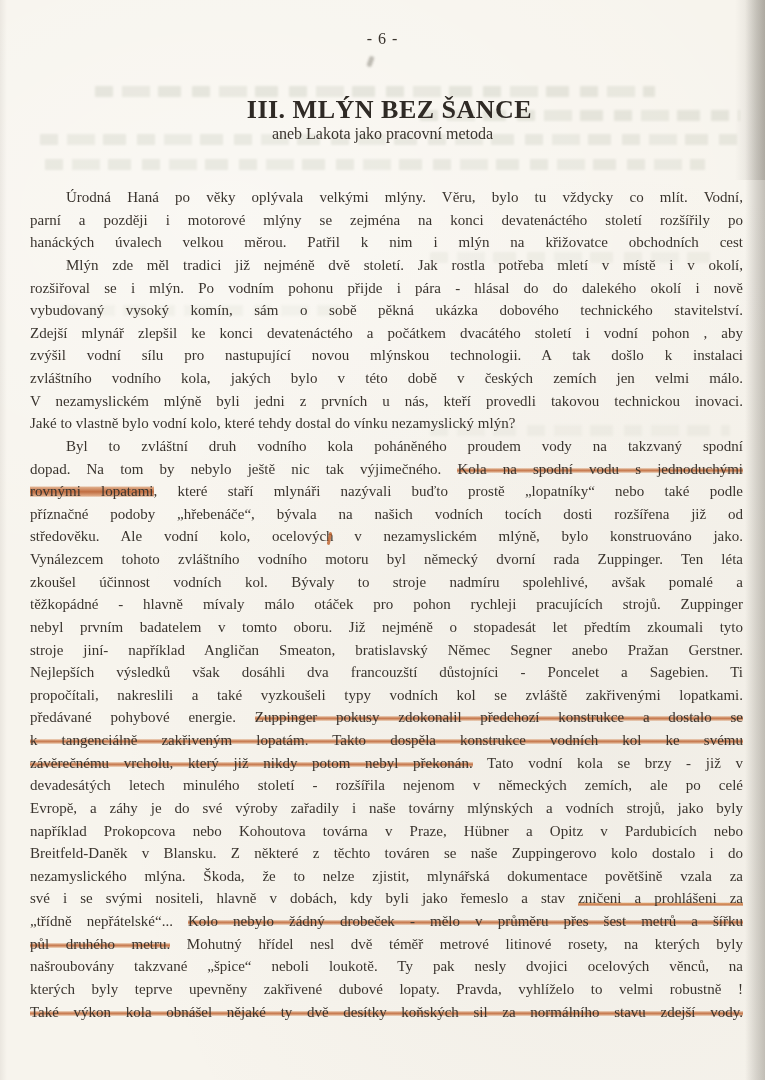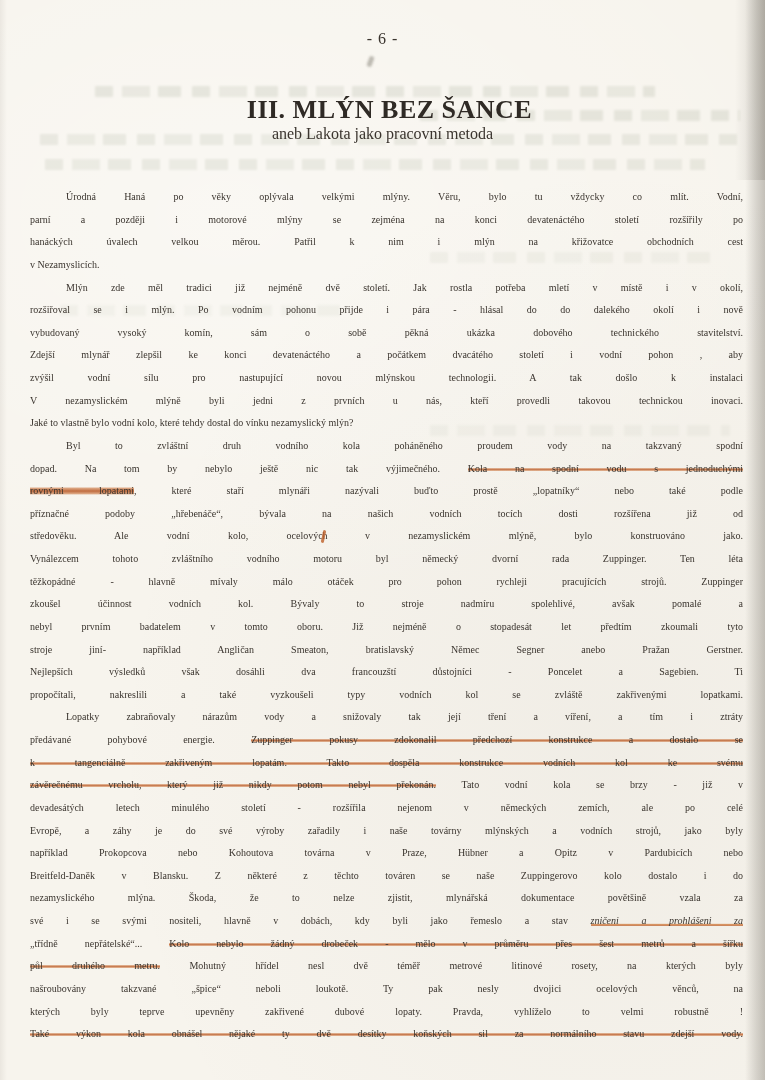--- a/index.html
+++ b/index.html
@@ -11,32 +11,32 @@
       radial-gradient(ellipse 500px 600px at 80% 70%, rgba(120,110,95,.05), rgba(120,110,95,0));
     font-family:"Liberation Serif", serif;
     color:var(--ink,#3a342e);
   }
   .pageno{position:absolute;top:30px;left:0;width:100%;text-align:center;
     font-size:16px;letter-spacing:1px;}
   .title{position:absolute;top:95px;left:0;width:100%;text-align:center;
     font-size:26px;font-weight:bold;letter-spacing:.5px;color:#2f2a25;padding-left:7px;}
   .subtitle{position:absolute;top:125px;left:0;width:100%;text-align:center;font-size:16px;}
   .body-text{position:absolute;left:30px;top:186px;width:713px;
-    font-size:10px;line-height:22.62px;}
+    font-size:15px;line-height:22.62px;}
   .line{text-align:justify;text-align-last:justify;}
   .line.nojust{text-align-last:left;}
   .line.indent{text-indent:36px;}
   .hl-strike{background-image:linear-gradient(to bottom,
     rgba(0,0,0,0) 42%, rgba(203,110,50,.45) 48%, rgba(185,88,36,.8) 58%,
     rgba(203,110,50,.5) 70%, rgba(0,0,0,0) 76%);border-radius:2px;}
   .hl-heavy{background-image:linear-gradient(to bottom,
     rgba(0,0,0,0) 18%, rgba(200,105,45,.55) 28%, rgba(183,85,34,.85) 55%,
     rgba(200,105,45,.55) 80%, rgba(0,0,0,0) 90%);border-radius:2px;}
   .hl-under{background-image:linear-gradient(to bottom,
-    rgba(0,0,0,0) 76%, rgba(210,125,60,.75) 84%, rgba(190,95,40,.8) 95%, rgba(0,0,0,0) 100%);font-style:italic;}
+    rgba(0,0,0,0) 76%, rgba(210,125,60,.75) 84%, rgba(190,95,40,.8) 95%, rgba(0,0,0,0) 100%);}
   .hl-tick::after{content:"";display:inline-block;width:3px;height:13px;
     background:rgba(190,95,40,.8);border-radius:2px;transform:rotate(12deg);
     margin:0 2px 0 -6px;vertical-align:-4px;}
   .bleed{position:absolute;height:11px;filter:blur(1.3px);
     background:repeating-linear-gradient(90deg,
       rgba(128,138,112,.5) 0px, rgba(128,138,112,.5) 18px,
       rgba(128,138,112,0) 18px, rgba(128,138,112,0) 27px,
       rgba(128,138,112,.42) 27px, rgba(128,138,112,.42) 55px,
       rgba(128,138,112,0) 55px, rgba(128,138,112,0) 63px,
       rgba(128,138,112,.5) 63px, rgba(128,138,112,.5) 86px,
@@ -66,47 +66,46 @@
 
   <div class="pageno">- 6 -</div>
   <div class="title">III. MLÝN BEZ ŠANCE</div>
   <div class="subtitle">aneb Lakota jako pracovní metoda</div>
 
   <div class="body-text">
       <div>
         <div class="line indent"><span>Úrodná Haná po věky oplývala velkými mlýny. Věru, bylo tu vždycky co mlít. Vodní,</span></div>
         <div class="line"><span>parní a později i motorové mlýny se zejména na konci devatenáctého století rozšířily po</span></div>
         <div class="line"><span>hanáckých úvalech velkou měrou. Patřil k nim i mlýn na křižovatce obchodních cest</span></div>
-        <div class="line nojust"><span>v Nezamyslicích.</span></div>
       </div>
       <div>
         <div class="line indent"><span>Mlýn zde měl tradici již nejméně dvě století. Jak rostla potřeba mletí v místě i v okolí,</span></div>
         <div class="line"><span>rozšiřoval se i mlýn. Po vodním pohonu přijde i pára - hlásal do do dalekého okolí i nově</span></div>
         <div class="line"><span>vybudovaný vysoký komín, sám o sobě pěkná ukázka dobového technického stavitelství.</span></div>
         <div class="line"><span>Zdejší mlynář zlepšil ke konci devatenáctého a počátkem dvacátého století i vodní pohon , aby</span></div>
         <div class="line"><span>zvýšil vodní sílu pro nastupující novou mlýnskou technologii. A tak došlo k instalaci</span></div>
+        <div class="line"><span>zvláštního vodního kola, jakých bylo v této době v českých zemích jen velmi málo.</span></div>
         <div class="line"><span>V nezamyslickém mlýně byli jedni z prvních u nás, kteří provedli takovou technickou inovaci.</span></div>
         <div class="line nojust"><span>Jaké to vlastně bylo vodní kolo, které tehdy dostal do vínku nezamyslický mlýn?</span></div>
       </div>
       <div>
         <div class="line indent"><span>Byl to zvláštní druh vodního kola poháněného proudem vody na takzvaný spodní</span></div>
         <div class="line"><span>dopad. Na tom by nebylo ještě nic tak výjimečného. </span><span class="hl-strike">Kola na spodní vodu s jednoduchými</span></div>
         <div class="line"><span class="hl-strike hl-heavy">rovnými lopatami</span><span>, které staří mlynáři nazývali buďto prostě „lopatníky“ nebo také podle</span></div>
         <div class="line"><span>příznačné podoby „hřebenáče“, bývala na našich vodních tocích dosti rozšířena již od</span></div>
         <div class="line"><span>středověku. Ale vodní kolo, </span><span class="hl-tick">ocelových</span><span> v nezamyslickém mlýně, bylo konstruováno jako.</span></div>
         <div class="line"><span>Vynálezcem tohoto zvláštního vodního motoru byl německý dvorní rada Zuppinger. Ten léta</span></div>
+        <div class="line"><span>zkoušel účinnost vodních kol. Bývaly to stroje nadmíru spolehlivé, avšak pomalé a</span></div>
         <div class="line"><span>těžkopádné - hlavně mívaly málo otáček pro pohon rychleji pracujících strojů. Zuppinger</span></div>
-        <div class="line"><span>zkoušel účinnost vodních kol. Bývaly to stroje nadmíru spolehlivé, avšak pomalé a</span></div>
         <div class="line"><span>nebyl prvním badatelem v tomto oboru. Již nejméně o stopadesát let předtím zkoumali tyto</span></div>
         <div class="line"><span>stroje jiní- například Angličan Smeaton, bratislavský Němec Segner anebo Pražan Gerstner.</span></div>
         <div class="line"><span>Nejlepších výsledků však dosáhli dva francouzští důstojníci - Poncelet a Sagebien. Ti</span></div>
         <div class="line"><span>propočítali, nakreslili a také vyzkoušeli typy vodních kol se zvláště zakřivenými lopatkami.</span></div>
       </div>
       <div>
-        <div class="line indent"><span>Lopatky zabraňovaly nárazům vody a snižovaly tak její tření a víření, a tím i ztráty</span></div>
         <div class="line"><span>předávané pohybové energie. </span><span class="hl-strike">Zuppinger pokusy zdokonalil předchozí konstrukce a dostalo se</span></div>
         <div class="line"><span class="hl-strike">k tangenciálně zakřiveným lopatám. Takto dospěla konstrukce vodních kol ke svému</span></div>
         <div class="line"><span class="hl-strike">závěrečnému vrcholu, který již nikdy potom nebyl překonán.</span><span> Tato vodní kola se brzy - již v</span></div>
         <div class="line"><span>devadesátých letech minulého století - rozšířila nejenom v německých zemích, ale po celé</span></div>
         <div class="line"><span>Evropě, a záhy je do své výroby zařadily i naše továrny mlýnských a vodních strojů, jako byly</span></div>
         <div class="line"><span>například Prokopcova nebo Kohoutova továrna v Praze, Hübner a Opitz v Pardubicích nebo</span></div>
         <div class="line"><span>Breitfeld-Daněk v Blansku. Z některé z těchto továren se naše Zuppingerovo kolo dostalo i do</span></div>
         <div class="line"><span>nezamyslického mlýna. Škoda, že to nelze zjistit, mlynářská dokumentace povětšině vzala za</span></div>
         <div class="line"><span>své i se svými nositeli, hlavně v dobách, kdy byli jako řemeslo a stav </span><span class="hl-under">zničeni a prohlášeni za</span></div>
         <div class="line"><span>„třídně nepřátelské“... </span><span class="hl-strike">Kolo nebylo žádný drobeček - mělo v průměru přes šest metrů a šířku</span></div>

